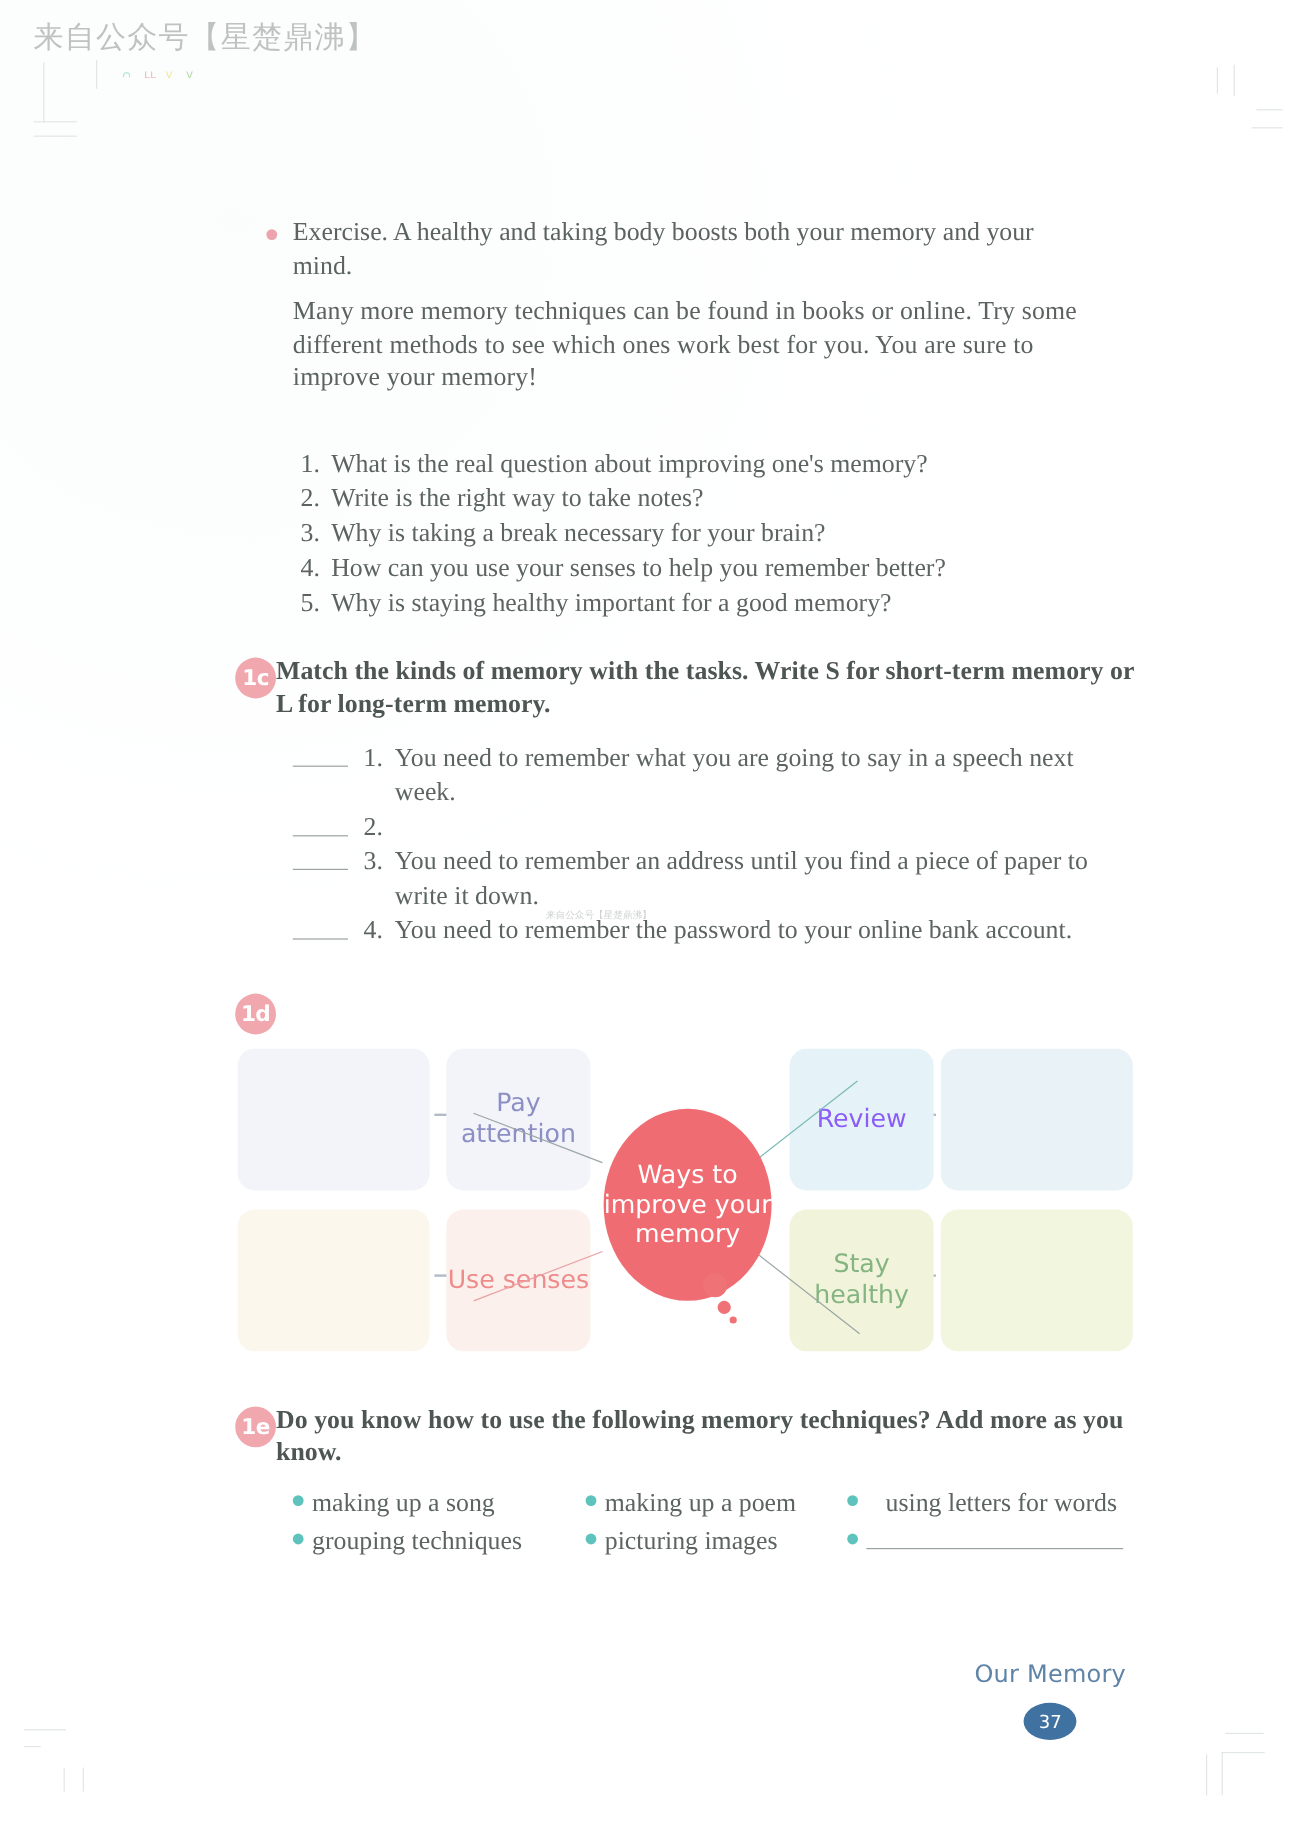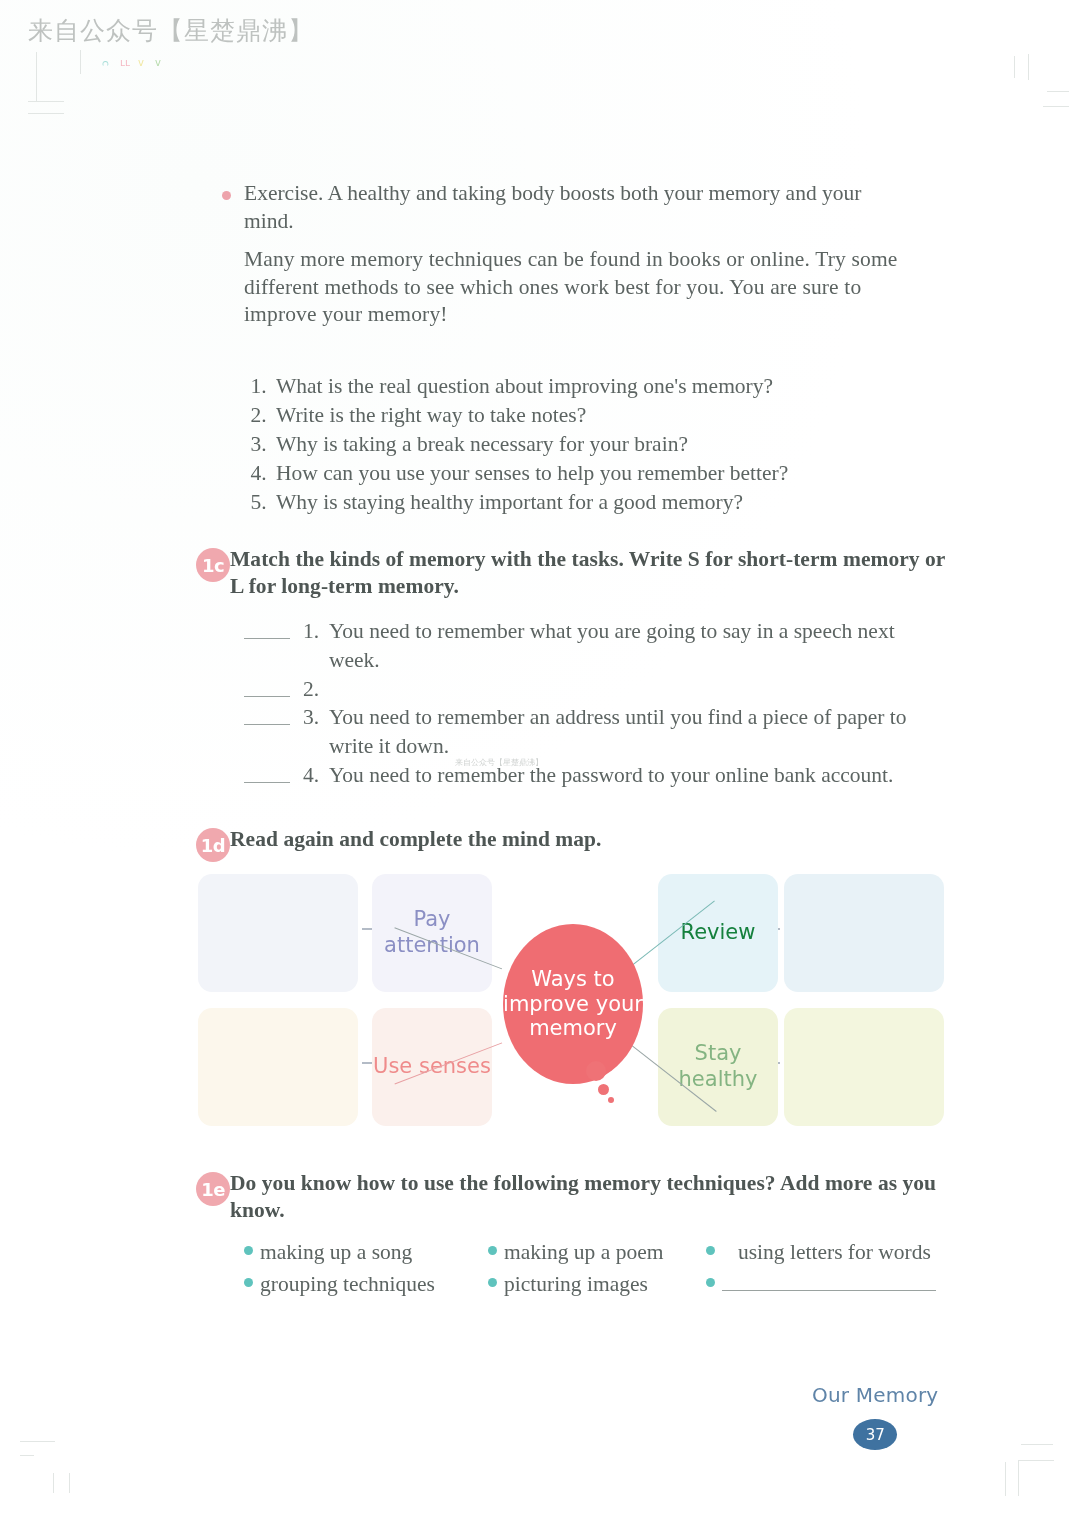--- a/index.html
+++ b/index.html
@@ -340,21 +340,20 @@
         <span class="blankline"></span>
         <span class="mnum">4.</span>
         <span class="mtext">You need to remember the password to your online bank account.</span>
       </div>
     </div>
 
     <div class="wm-mid">来自公众号【星楚鼎沸】</div>
 
     <div class="task" style="left:196px;top:826px;width:750px;">
       <div class="badge">1d</div>
-      <div class="task-text">Read again and complete the mind map.</div>
     </div>
 
     <div class="mindmap">
 
       <div class="connector" style="left:306px;top:102px;width:115px;background:#9aa6a6;transform:rotate(201deg);"></div>
       <div class="connector" style="left:432px;top:102px;width:110px;background:#79b9b4;transform:rotate(-38deg);"></div>
       <div class="connector" style="left:306px;top:176px;width:115px;background:#e8a0a3;transform:rotate(159deg);"></div>
       <div class="connector" style="left:432px;top:176px;width:112px;background:#9aa6a6;transform:rotate(38deg);"></div>
 
       <div class="mmbox" style="left:2px;top:8px;width:160px;height:118px;background:#f2f4f9;"></div>
@@ -363,21 +362,21 @@
       <div class="mmbox" style="left:588px;top:142px;width:160px;height:118px;background:#f3f6de;"></div>
 
       <div class="dash" style="left:166px;top:62px;"></div>
       <div class="dash" style="left:570px;top:62px;"></div>
       <div class="dash" style="left:166px;top:196px;"></div>
       <div class="dash" style="left:570px;top:196px;"></div>
 
       <div class="mmbox" style="left:176px;top:8px;width:120px;height:118px;background:#f3f3fa;color:#8b8fc4;">
         <span>Pay attention</span>
       </div>
-      <div class="mmbox" style="left:462px;top:8px;width:120px;height:118px;background:#e5f3f8;color:#15803d;">
+      <div class="mmbox" style="left:462px;top:8px;width:120px;height:118px;background:#e5f3f8;color:#8b5cf6;">
         <span>Review</span>
       </div>
       <div class="mmbox" style="left:176px;top:142px;width:120px;height:118px;background:#fbf0ec;color:#ef8b8b;">
         <span>Use senses</span>
       </div>
       <div class="mmbox" style="left:462px;top:142px;width:120px;height:118px;background:#f1f4da;color:#84b482;">
         <span>Stay healthy</span>
       </div>
 
       <div class="centerbubble">

